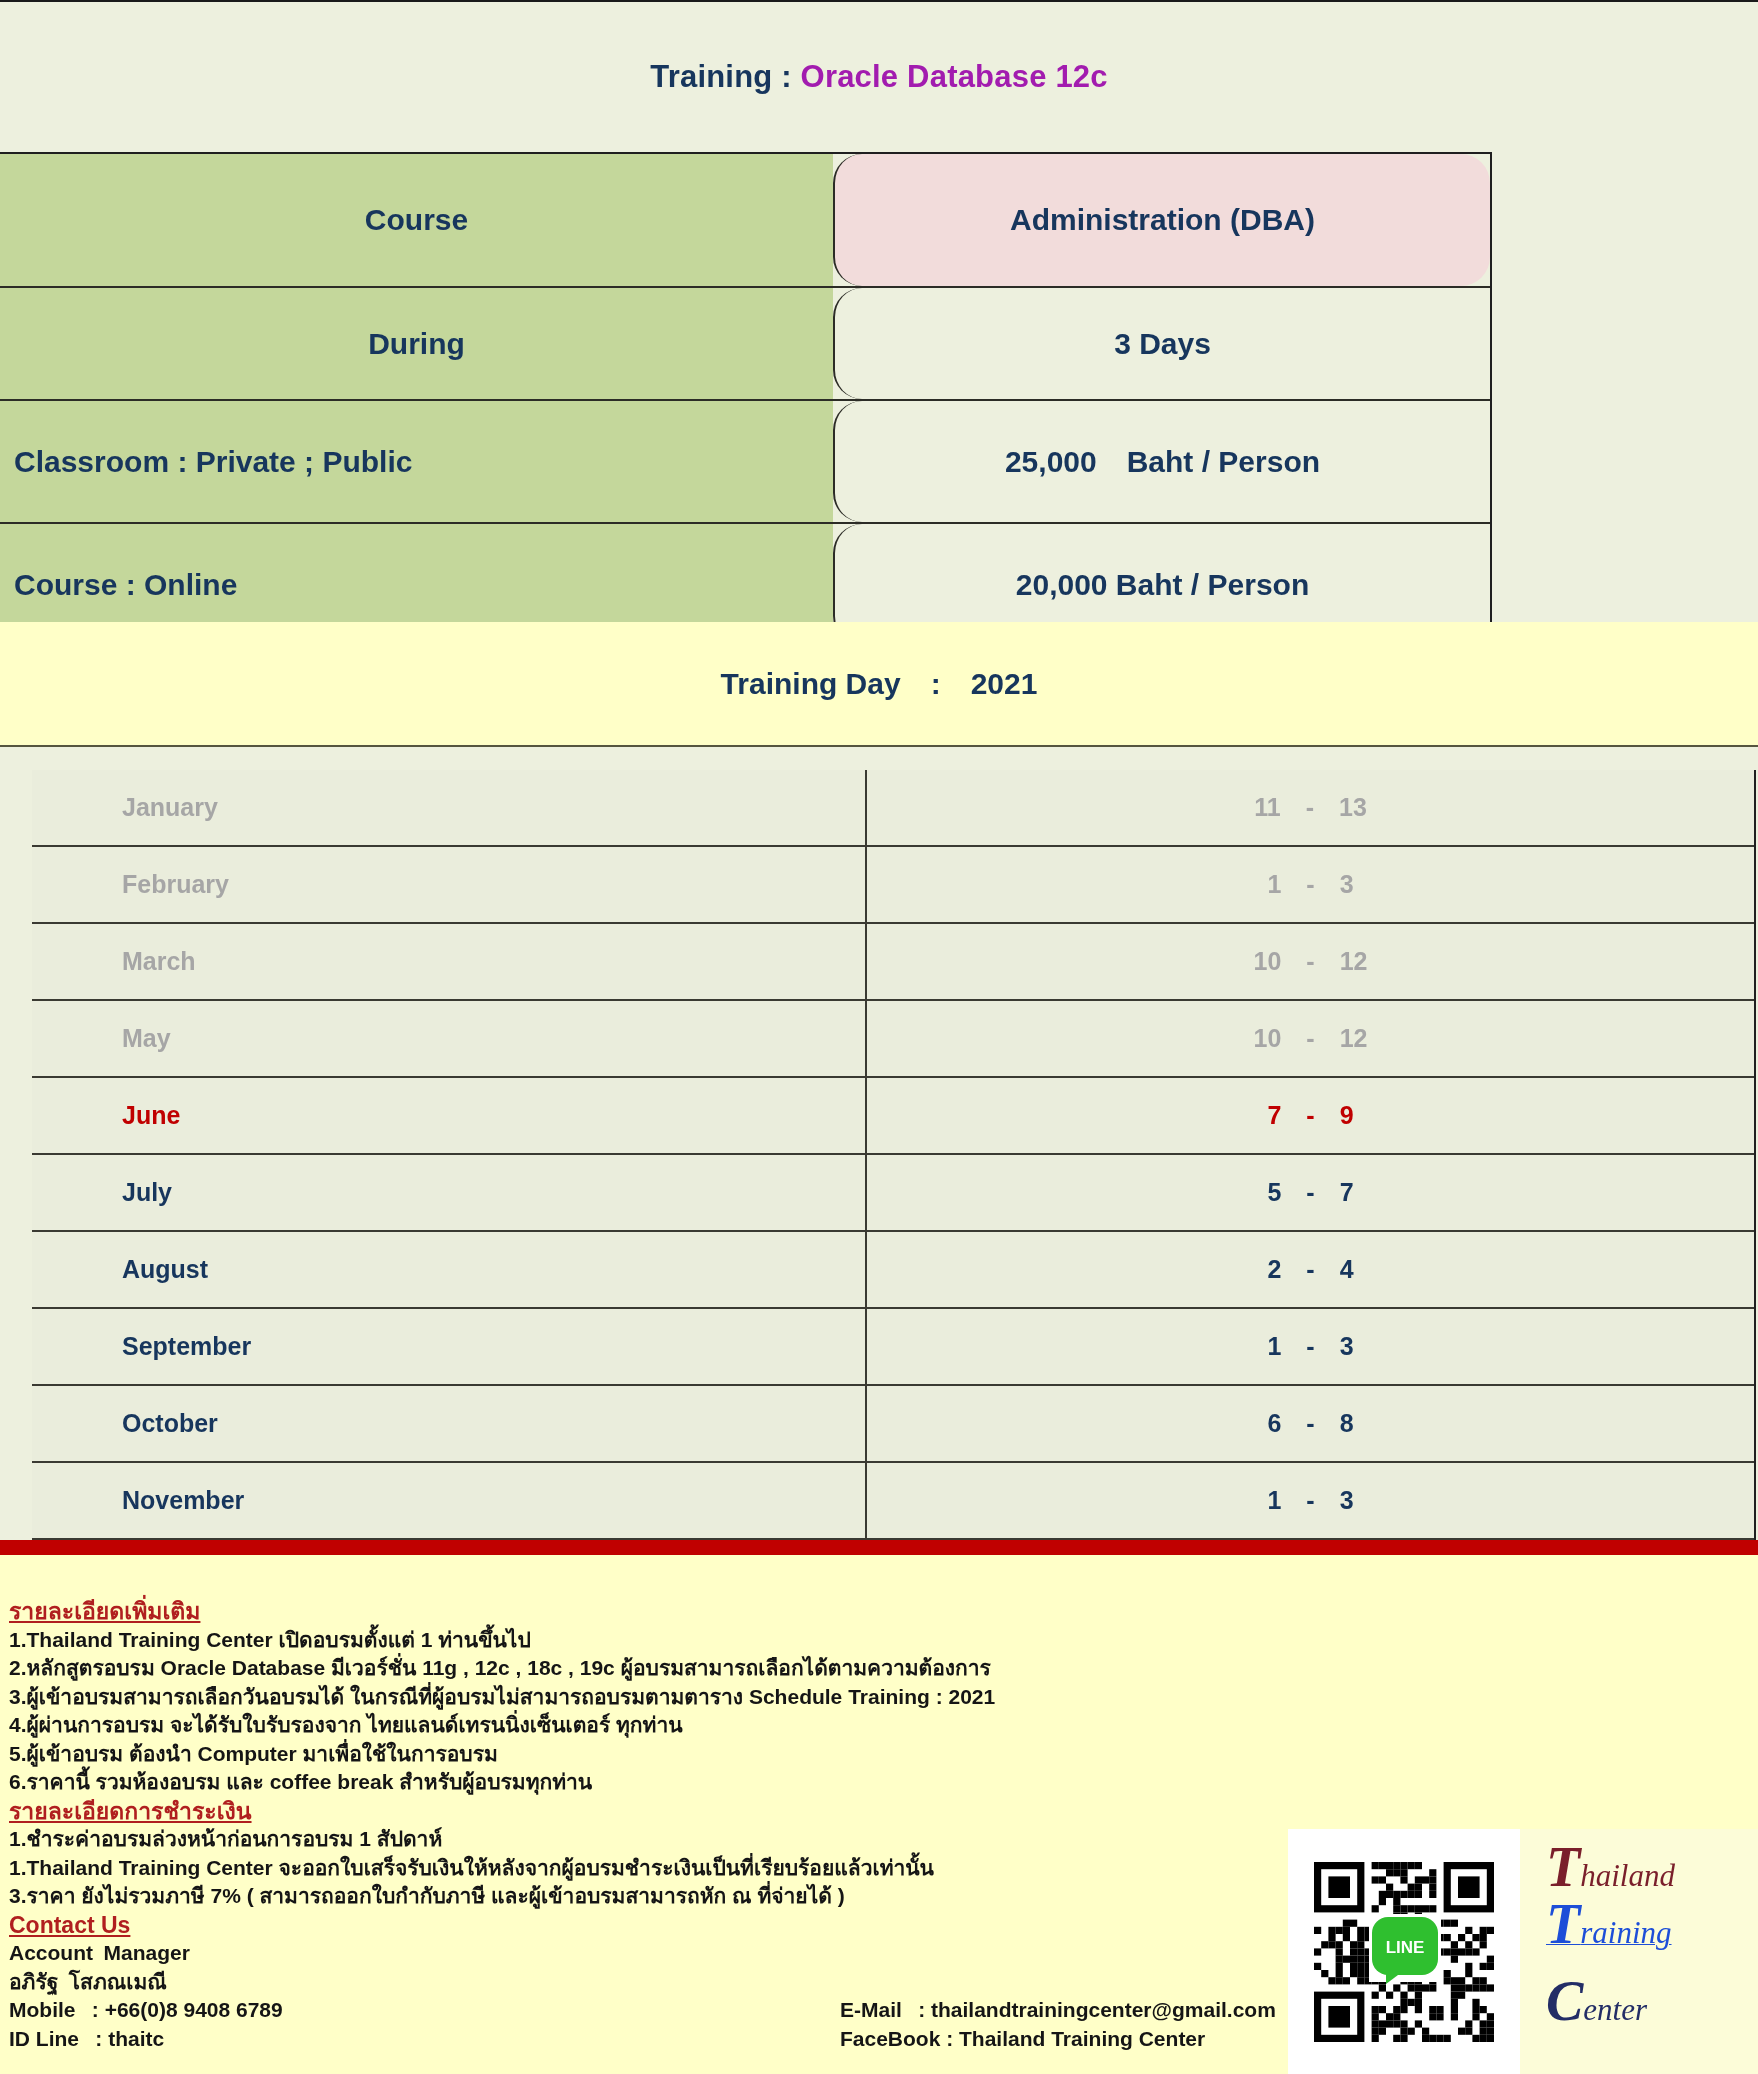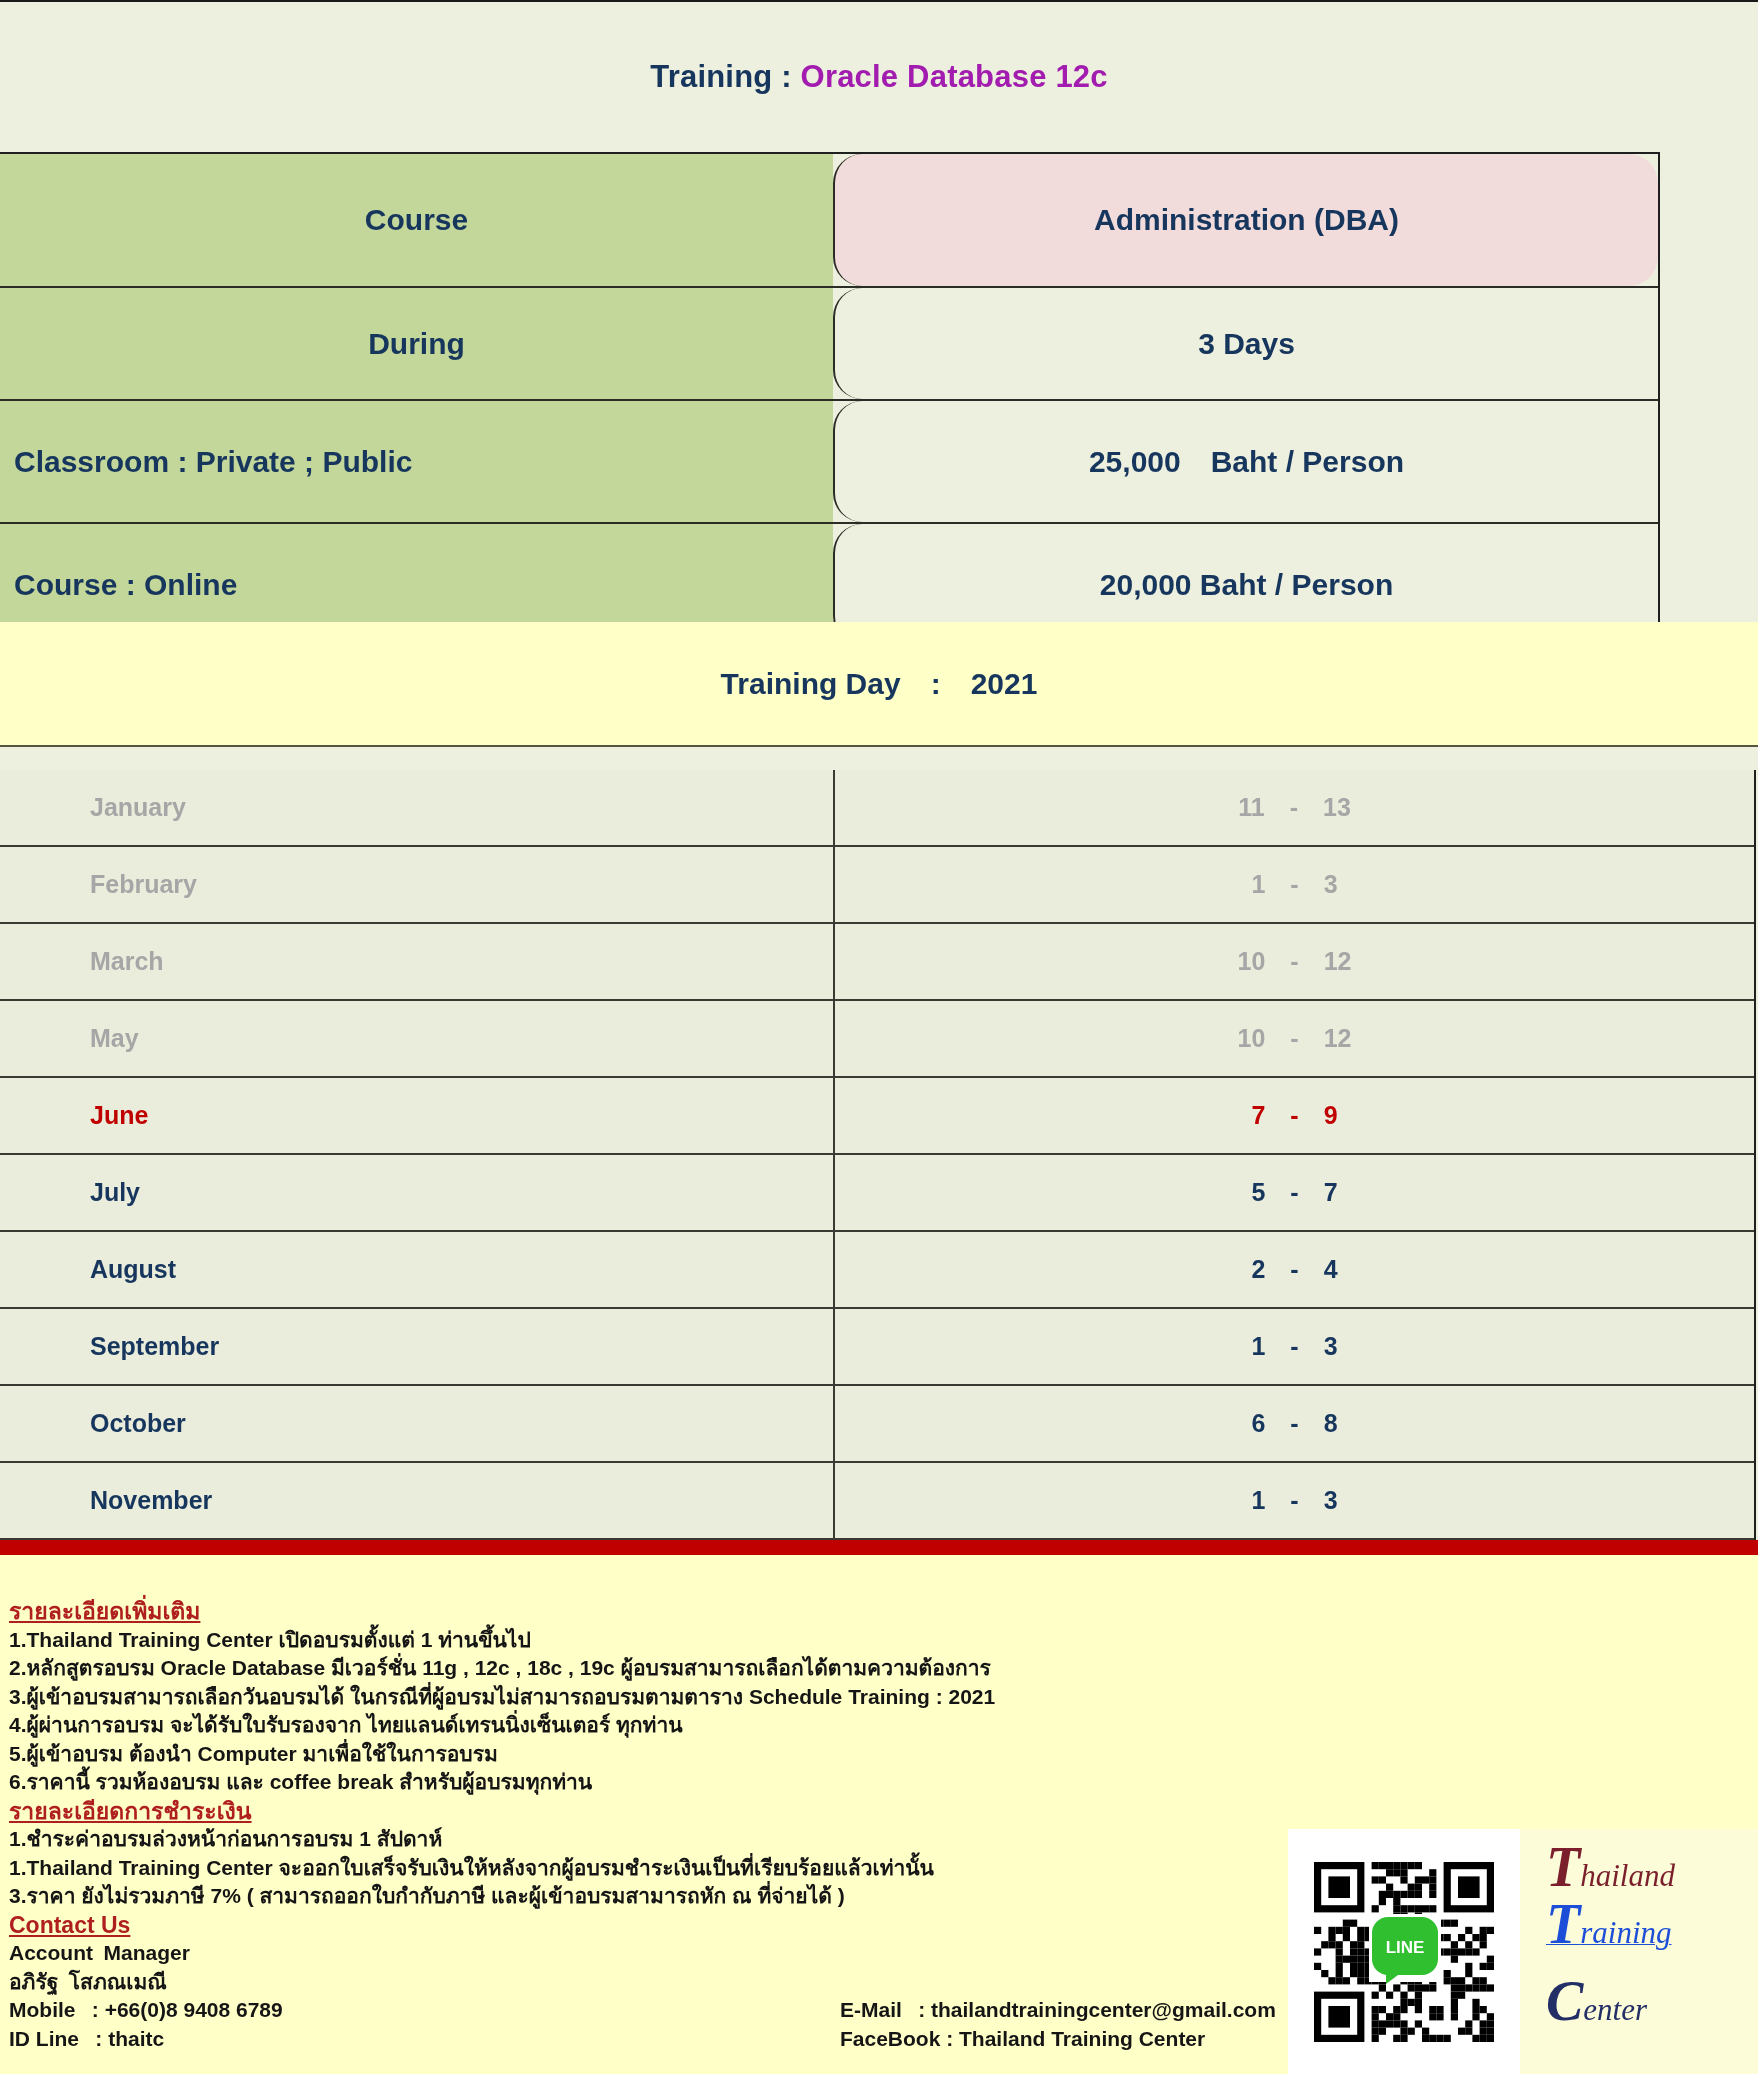--- a/index.html
+++ b/index.html
@@ -5,38 +5,38 @@
   html,body{margin:0;padding:0;}
   .page{position:relative;width:1758px;height:2074px;background:#edf0de;
         font-family:"Liberation Sans",sans-serif;overflow:hidden;border-top:2px solid #1a1a1a;box-sizing:border-box;}
   
   .header{position:absolute;top:0;left:0;width:100%;height:150px;
           display:flex;align-items:center;justify-content:center;}
   .title{font-size:31px;font-weight:bold;letter-spacing:.2px;}
   .title .t-pre{color:#17365d;}
   .title .t-course{color:#a21caf;}
   
-  .info-table{position:absolute;top:150px;left:0;width:1660px;height:493px;
+  .info-table{position:absolute;top:150px;left:0;width:1492px;height:493px;
               border-top:2px solid #1f1f1f;border-right:2px solid #1f1f1f;box-sizing:border-box;
               display:grid;grid-template-rows:134px 113px 123px 123px;}
   .i-row{display:grid;grid-template-columns:833px 1fr;border-bottom:2px solid #2c2c26;box-sizing:border-box;}
   .i-left{background:#c4d79b;display:flex;align-items:center;color:#17365d;
           font-size:30px;font-weight:bold;box-sizing:border-box;}
   .i-left.center{justify-content:center;}
   .i-left.lpad{padding-left:14px;}
   .i-right{display:flex;align-items:center;justify-content:center;color:#17365d;
            font-size:30px;font-weight:bold;border-left:2px solid #2c2c26;box-sizing:border-box;background:#edf0de;border-radius:29px;}
   .i-right.pink{background:#f2dcdb;}
   
   .band{position:absolute;top:620px;left:0;width:100%;height:125px;background:#ffffc8;
         border-bottom:2px solid #55553f;box-sizing:border-box;
         display:flex;align-items:center;justify-content:center;
         color:#17365d;font-size:30px;font-weight:bold;}
   
-  .months{position:absolute;top:768px;left:0;width:1756px;border-right:2px solid #1f1f1f;box-sizing:border-box;}
+  .months{position:absolute;top:768px;left:0;width:1756px;border-right:2px solid #1f1f1f;box-sizing:border-box;padding-left:32px;}
   .m-row{height:77px;display:grid;grid-template-columns:833px 1fr;
          background:#eaeddc;border-bottom:2px solid #3a3a32;box-sizing:border-box;
          font-size:25px;font-weight:bold;}
   .m-name{display:flex;align-items:center;padding-left:90px;box-sizing:border-box;}
   .m-days{display:flex;align-items:center;justify-content:center;border-left:2px solid #3a3a32;box-sizing:border-box;}
   .m-past{color:#a6a6a6;}
   .m-current{color:#c00000;}
   .m-upcoming{color:#17365d;}
   
   .redbar{position:absolute;top:1538px;left:0;width:100%;height:15px;background:#c00000;}

